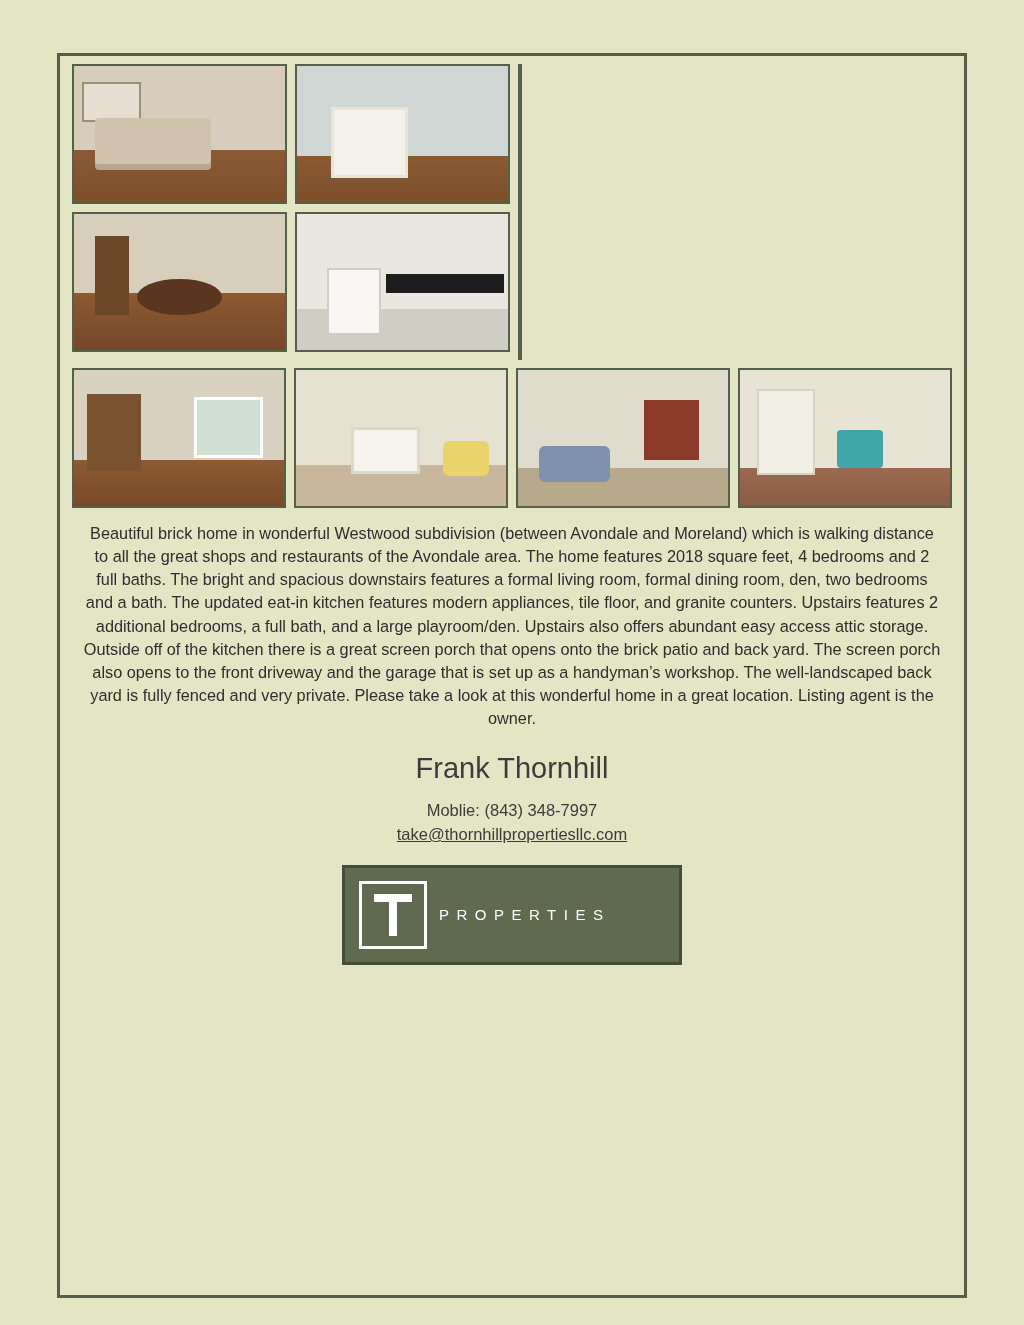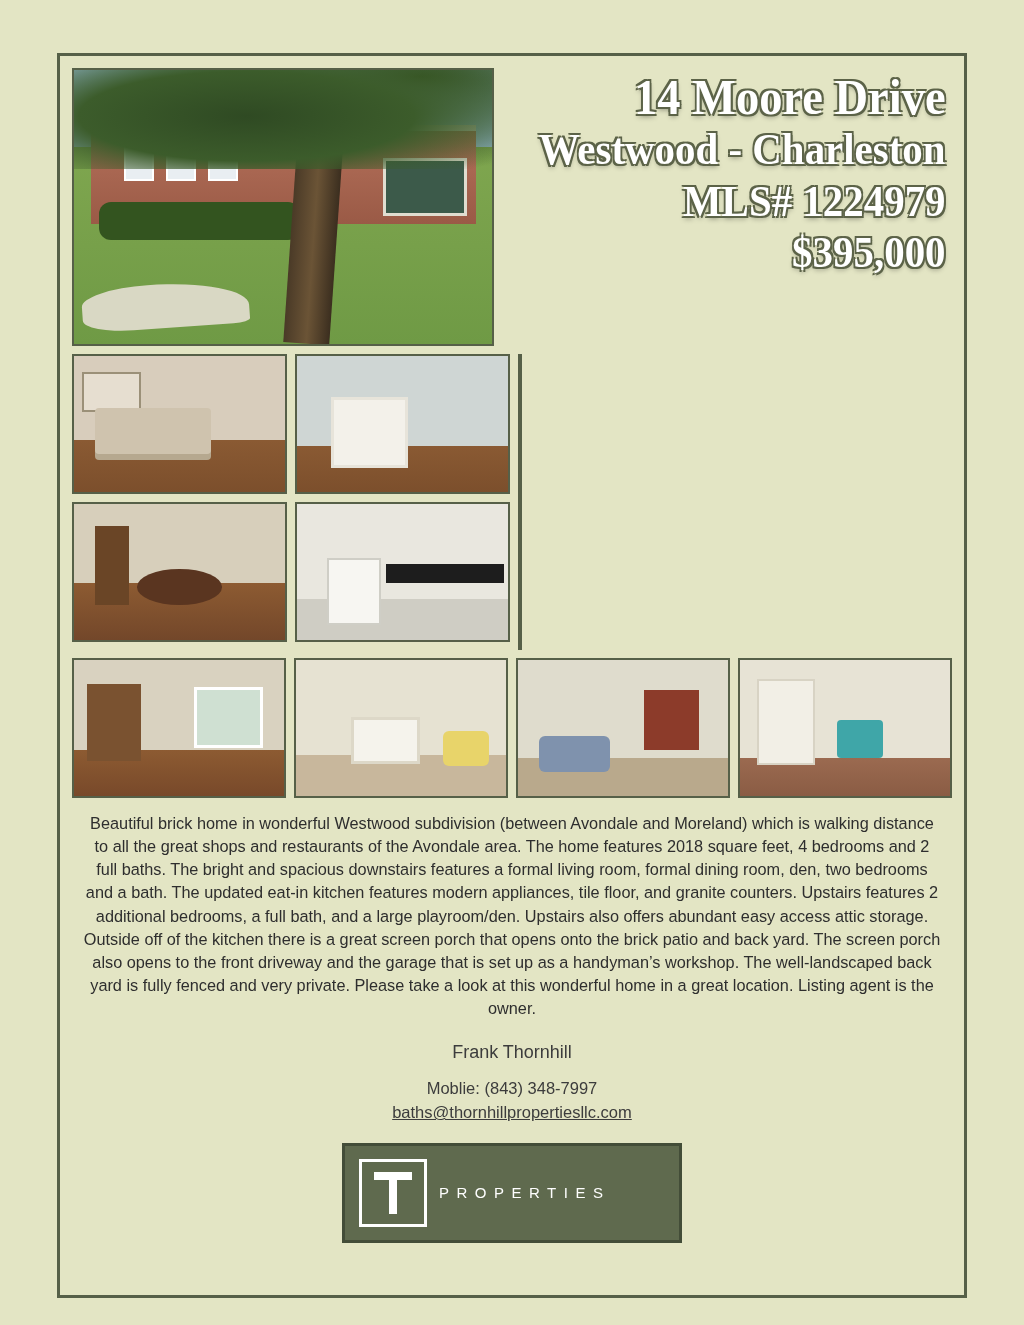--- a/index.html
+++ b/index.html
@@ -259,21 +259,21 @@
   
   .desc {
     padding: 6px 22px 0 22px;
     text-align: center;
     font-size: 16.3px;
     line-height: 1.42;
     color: #2e2e2e;
   }
   .agent {
     text-align: center;
-    font-size: 18px;
+    font-size: 29px;
     color: #3c3c3c;
     margin-top: 22px;
   }
   .contact {
     text-align: center;
     font-size: 16.5px;
     color: #3c3c3c;
     margin-top: 14px;
     line-height: 1.45;
   }
@@ -336,39 +336,20 @@
     font-size: 15px;
     letter-spacing: 7.5px;
     line-height: 1.1;
   }
 </style>
 </head>
 <body>
 
 <div class="flyer">
 
-  <div class="header">
-    <div class="ph hero">
-      <div class="house"></div>
-      <div class="window" style="left:12%;"></div>
-      <div class="window" style="left:22%;"></div>
-      <div class="window" style="left:32%;"></div>
-      <div class="garage"></div>
-      <div class="hedge"></div>
-      <div class="walk"></div>
-      <div class="trunk"></div>
-      <div class="canopy"></div>
-    </div>
-    <div class="titleblock">
-      <div class="line l1">14 Moore Drive</div>
-      <div class="line l2">Westwood - Charleston</div>
-      <div class="line l3">MLS# 1224979</div>
-      <div class="line l4">$395,000</div>
-    </div>
-  </div>
 
   <div class="grid">
     <div class="photos-wrap">
       <div class="left-col">
         <div class="row r1">
           <div class="ph ph1 living"></div>
           <div class="ph ph2 fireplace"></div>
         </div>
         <div class="row r2">
           <div class="ph ph1 dining"></div>
@@ -388,21 +369,21 @@
       <div class="ph porch"></div>
     </div>
   </div>
 
   <div class="desc">Beautiful brick home in wonderful Westwood subdivision (between Avondale and Moreland) which is walking distance to all the great shops and restaurants of the Avondale area. The home features 2018 square feet, 4 bedrooms and 2 full baths. The bright and spacious downstairs features a formal living room, formal dining room, den, two bedrooms and a bath. The updated eat-in kitchen features modern appliances, tile floor, and granite counters. Upstairs features 2 additional bedrooms, a full bath, and a large playroom/den. Upstairs also offers abundant easy access attic storage. Outside off of the kitchen there is a great screen porch that opens onto the brick patio and back yard. The screen porch also opens to the front driveway and the garage that is set up as a handyman’s workshop. The well-landscaped back yard is fully fenced and very private. Please take a look at this wonderful home in a great location. Listing agent is the owner.</div>
 
   <div class="agent">Frank Thornhill</div>
 
   <div class="contact">
     <div>Moblie: (843) 348-7997</div>
-    <a href="#">baths@thornhillpropertiesllc.com</a>
+    <a href="#">take@thornhillpropertiesllc.com</a>
   </div>
 
   <div class="logo-wrap">
     <div class="logo">
       <div class="logo-mark"></div>
       <div class="logo-text">
         <div class="t2">PROPERTIES</div>
       </div>
     </div>
   </div>

